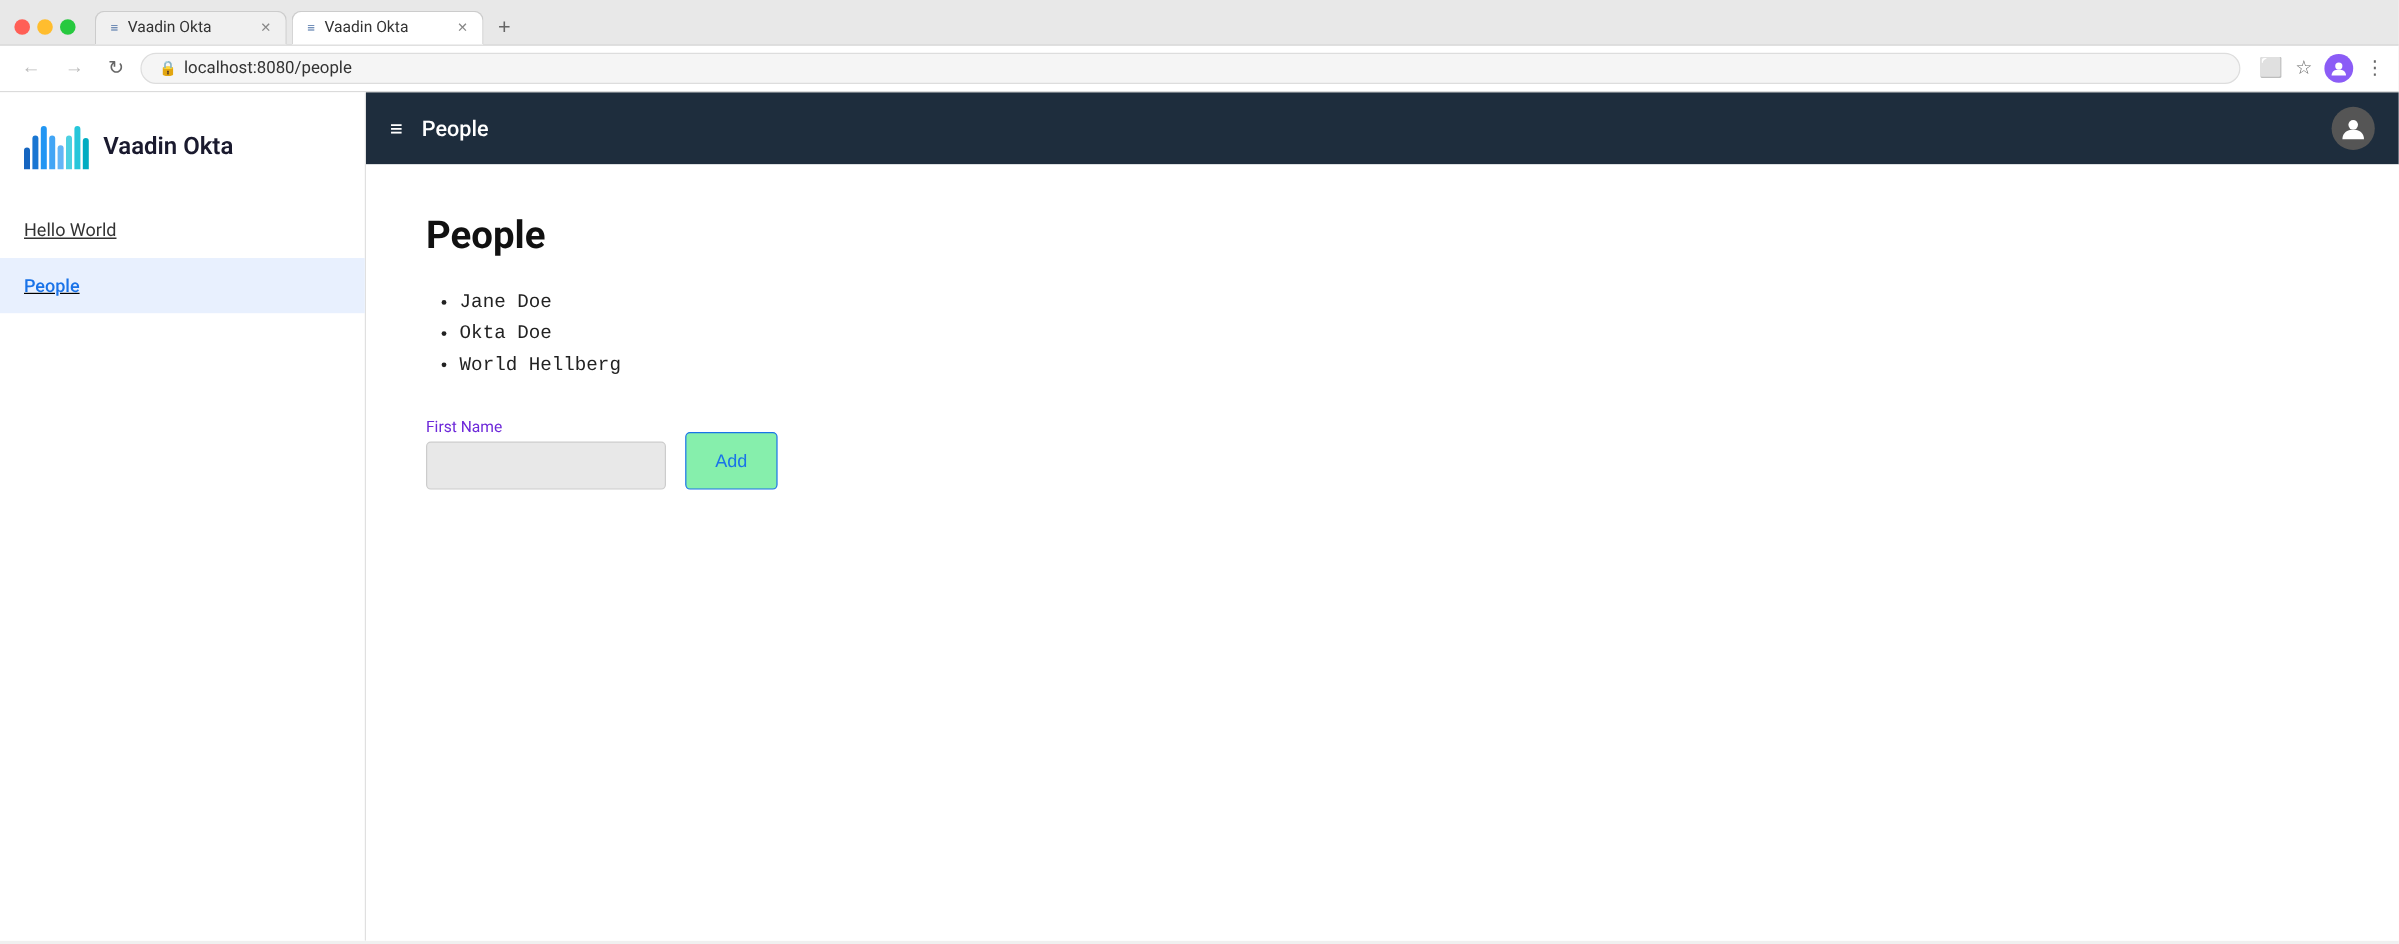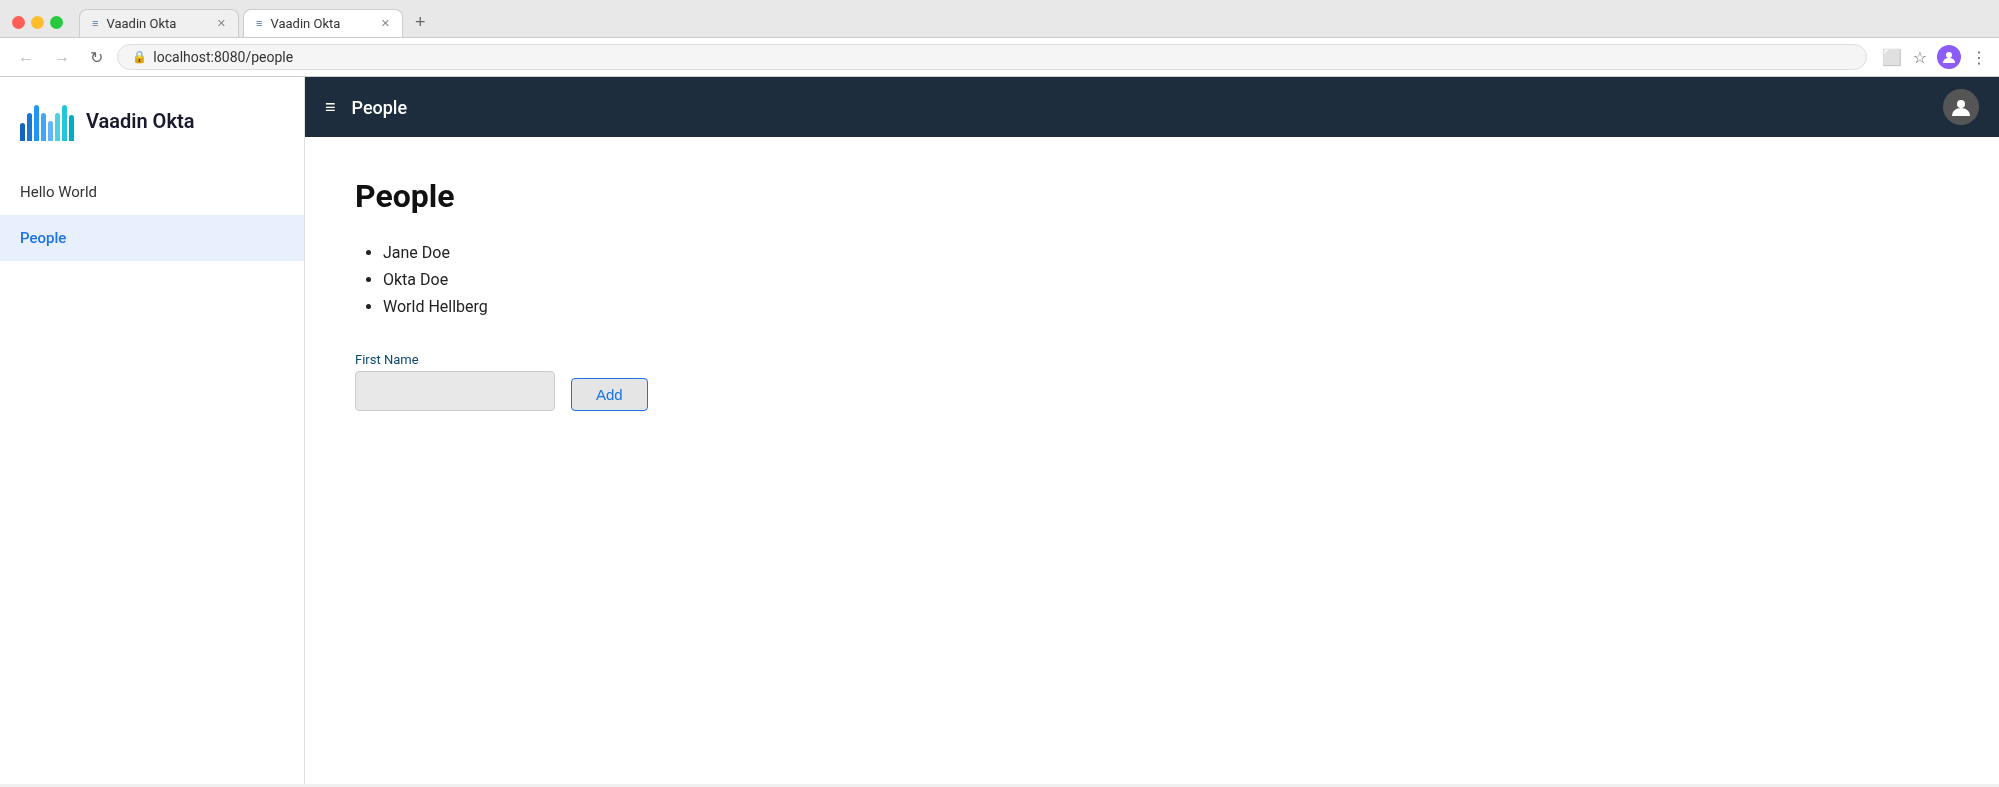--- a/index.html
+++ b/index.html
@@ -80,21 +80,21 @@
       padding: 24px 20px 28px;
     }
     .logo-icon {
       display: flex; align-items: flex-end; gap: 2px; height: 40px;
     }
     .logo-bar {
       width: 5px; border-radius: 3px 3px 0 0;
       display: inline-block;
     }
     .logo-title { font-size: 20px; font-weight: 600; color: #1a1a2e; }
-    .sidebar-nav { padding: 0 0; }
+    .sidebar-nav { padding: 0 0; text-decoration: underline; }
     .sidebar-item {
       padding: 14px 20px;
       font-size: 15px; color: #333;
       cursor: pointer;
     }
     .sidebar-item.active {
       background: #e8f0fe;
       color: #1a73e8;
       font-weight: 500;
     }
@@ -119,45 +119,45 @@
     }
 
     
     .main-content {
       flex: 1; padding: 40px 50px; overflow-y: auto; background: #fff;
     }
     .page-title {
       font-size: 32px; font-weight: 700; color: #111; margin-bottom: 24px;
     }
     .people-list {
-      list-style: disc; padding-left: 28px; margin-bottom: 32px;
+      list-style: disc; padding-left: 28px; margin-bottom: 32px; font-family: Liberation Mono, monospace;
     }
     .people-list li {
       font-size: 16px; color: #222; padding: 4px 0;
     }
     .section-title {
       font-size: 22px; font-weight: 700; color: #111; margin-bottom: 24px;
     }
     .form-row {
       display: flex; align-items: flex-end; gap: 16px;
     }
     .form-field {
       display: flex; flex-direction: column; gap: 4px;
     }
     .form-label {
-      font-size: 13px; color: #0c4a6e;
+      font-size: 13px; color: #6d28d9;
     }
     .form-input {
       width: 200px; height: 40px;
       background: #e8e8e8; border: 1px solid #ccc; border-radius: 4px;
       padding: 0 10px; font-size: 14px; outline: none;
     }
     .add-btn {
-      height: 33px; padding: 0 24px;
-      background: #e5e5e5; border: 1.5px solid #1a73e8; border-radius: 4px;
+      height: 48px; padding: 0 24px;
+      background: #86efac; border: 1.5px solid #1a73e8; border-radius: 4px;
       color: #1a73e8; font-size: 15px; font-weight: 500; cursor: pointer;
     }
 
     .main-wrapper {
       display: flex; flex-direction: column; flex: 1;
     }
   </style>
 </head>
 <body>
 

